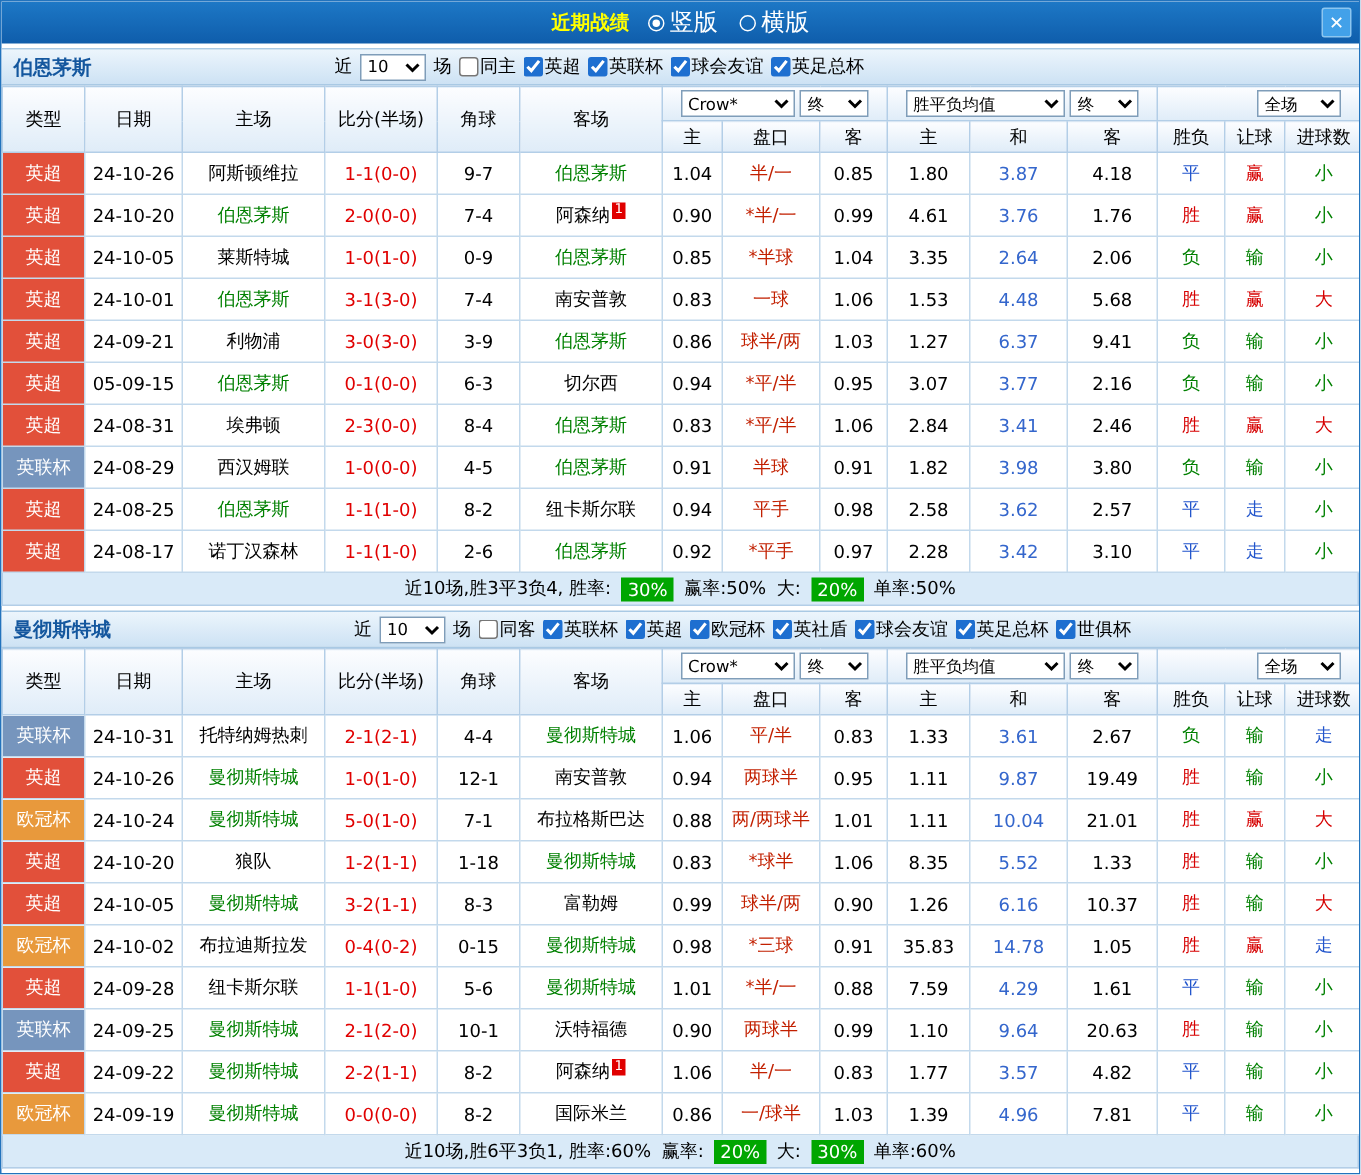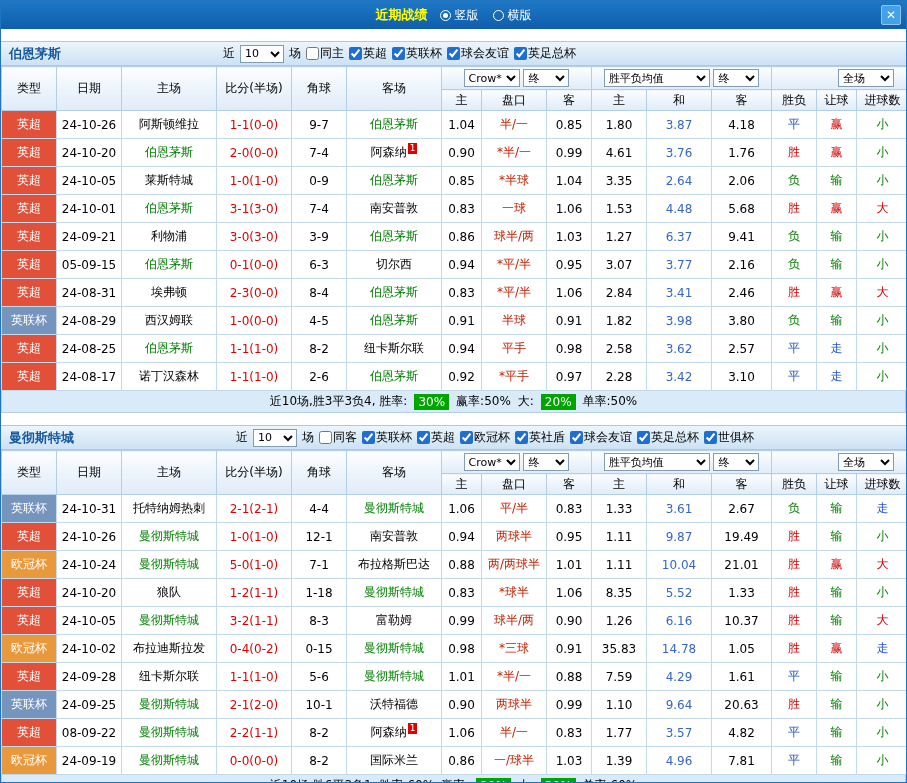--- a/index.html
+++ b/index.html
@@ -4,35 +4,35 @@
 <style>
   * { margin:0; padding:0; box-sizing:border-box; }
   html,body { background:#fff; }
   body { width:907px; font-family:"DejaVu Sans","Liberation Sans",sans-serif; font-size:12px; color:#000; }
   .window { width:907px; height:783px; border:1px solid #2273bd; background:#fff; overflow:hidden; }
 
   .titlebar { height:28px; background:linear-gradient(#1d78c6,#0f5dab); display:flex; align-items:center; position:relative; }
   .title-center { flex:1; display:flex; justify-content:center; align-items:center; gap:12px; }
   .window-title { color:#ffff00; font-weight:bold; font-size:13px; }
   .layout-radios { display:inline-flex; align-items:center; gap:14px; }
-  .radio-label { color:#fff; display:inline-flex; align-items:center; gap:4px; font-size:12px; cursor:pointer; }
+  .radio-label { color:#fff; display:inline-flex; align-items:center; gap:4px; font-size:16px; cursor:pointer; }
   .radio-dot { width:11px; height:11px; border:1px solid #fff; border-radius:50%; display:inline-block; position:relative; background:transparent; }
   .radio-dot.selected::after { content:''; position:absolute; left:2px; top:2px; right:2px; bottom:2px; background:#fff; border-radius:50%; }
   .close-btn { position:absolute; right:5px; top:4px; width:20px; height:20px; background:#42a1e9; border:1px solid #8cc6f0; color:#fff; text-align:center; line-height:18px; font-weight:bold; cursor:pointer; border-radius:2px; font-size:12px; }
 
-  .section { margin-top:12px; }
+  .section { margin-top:3px; }
   .section-header { height:25px; background:linear-gradient(#ecf5fc,#cde2f4); border-top:1px solid #a9c9e4; border-bottom:1px solid #a9c9e4; display:flex; align-items:center; padding:0 8px; }
   .team-name { color:#14579e; font-weight:bold; font-size:13px; }
   .filters { margin-left:162px; display:flex; align-items:center; gap:5px; white-space:nowrap; }
   .filters label { display:inline-flex; align-items:center; gap:1px; cursor:pointer; }
   .filters input[type=checkbox] { width:13px; height:13px; accent-color:#1e6fd0; }
   .filters select { width:44px; }
 
   select { font-size:11px; height:18px; border:1px solid #7f9db9; background:#fff; font-family:"DejaVu Sans","Liberation Sans",sans-serif; }
-  .sel-company { width:56px; }
+  .sel-company { width:76px; }
   .sel-final { width:46px; }
   .sel-europe { width:106px; }
   .sel-period { width:56px; }
 
   table.grid { width:907px; border-collapse:collapse; table-layout:fixed; }
   .grid th { background:linear-gradient(#fcfdff,#dfecf8); border:1px solid #b3cee7; font-weight:normal; font-size:12px; height:23px; padding:0 1px; overflow:hidden; white-space:nowrap; }
   .grid thead tr:last-child th { height:21px; }
   .grid td { border:1px solid #c3d9ec; text-align:center; height:28px; padding:0 1px; font-size:12px; overflow:hidden; white-space:nowrap; }
   th.ctrl-ah, th.ctrl-eu { text-align:center; }
   th.ctrl-period { text-align:right; padding-right:14px; }
@@ -554,21 +554,21 @@
             <td>0.99</td>
             <td>1.10</td>
             <td class="draw-odds">9.64</td>
             <td>20.63</td>
             <td style="color: rgb(214, 0, 0);">胜</td>
             <td style="color: rgb(0, 128, 0);">输</td>
             <td style="color: rgb(0, 128, 0);">小</td>
           </tr>
           <tr>
             <td class="league-cell" style="background: rgb(226, 80, 58);">英超</td>
-            <td>08-09-22</td>
+            <td>24-09-22</td>
             <td><span class="focus-team">曼彻斯特城</span></td>
             <td class="score">2-2(1-1)</td>
             <td>8-2</td>
             <td><span class="">阿森纳</span><span class="rank-badge">1</span></td>
             <td>1.06</td>
             <td class="handicap">半/一</td>
             <td>0.83</td>
             <td>1.77</td>
             <td class="draw-odds">3.57</td>
             <td>4.82</td>

